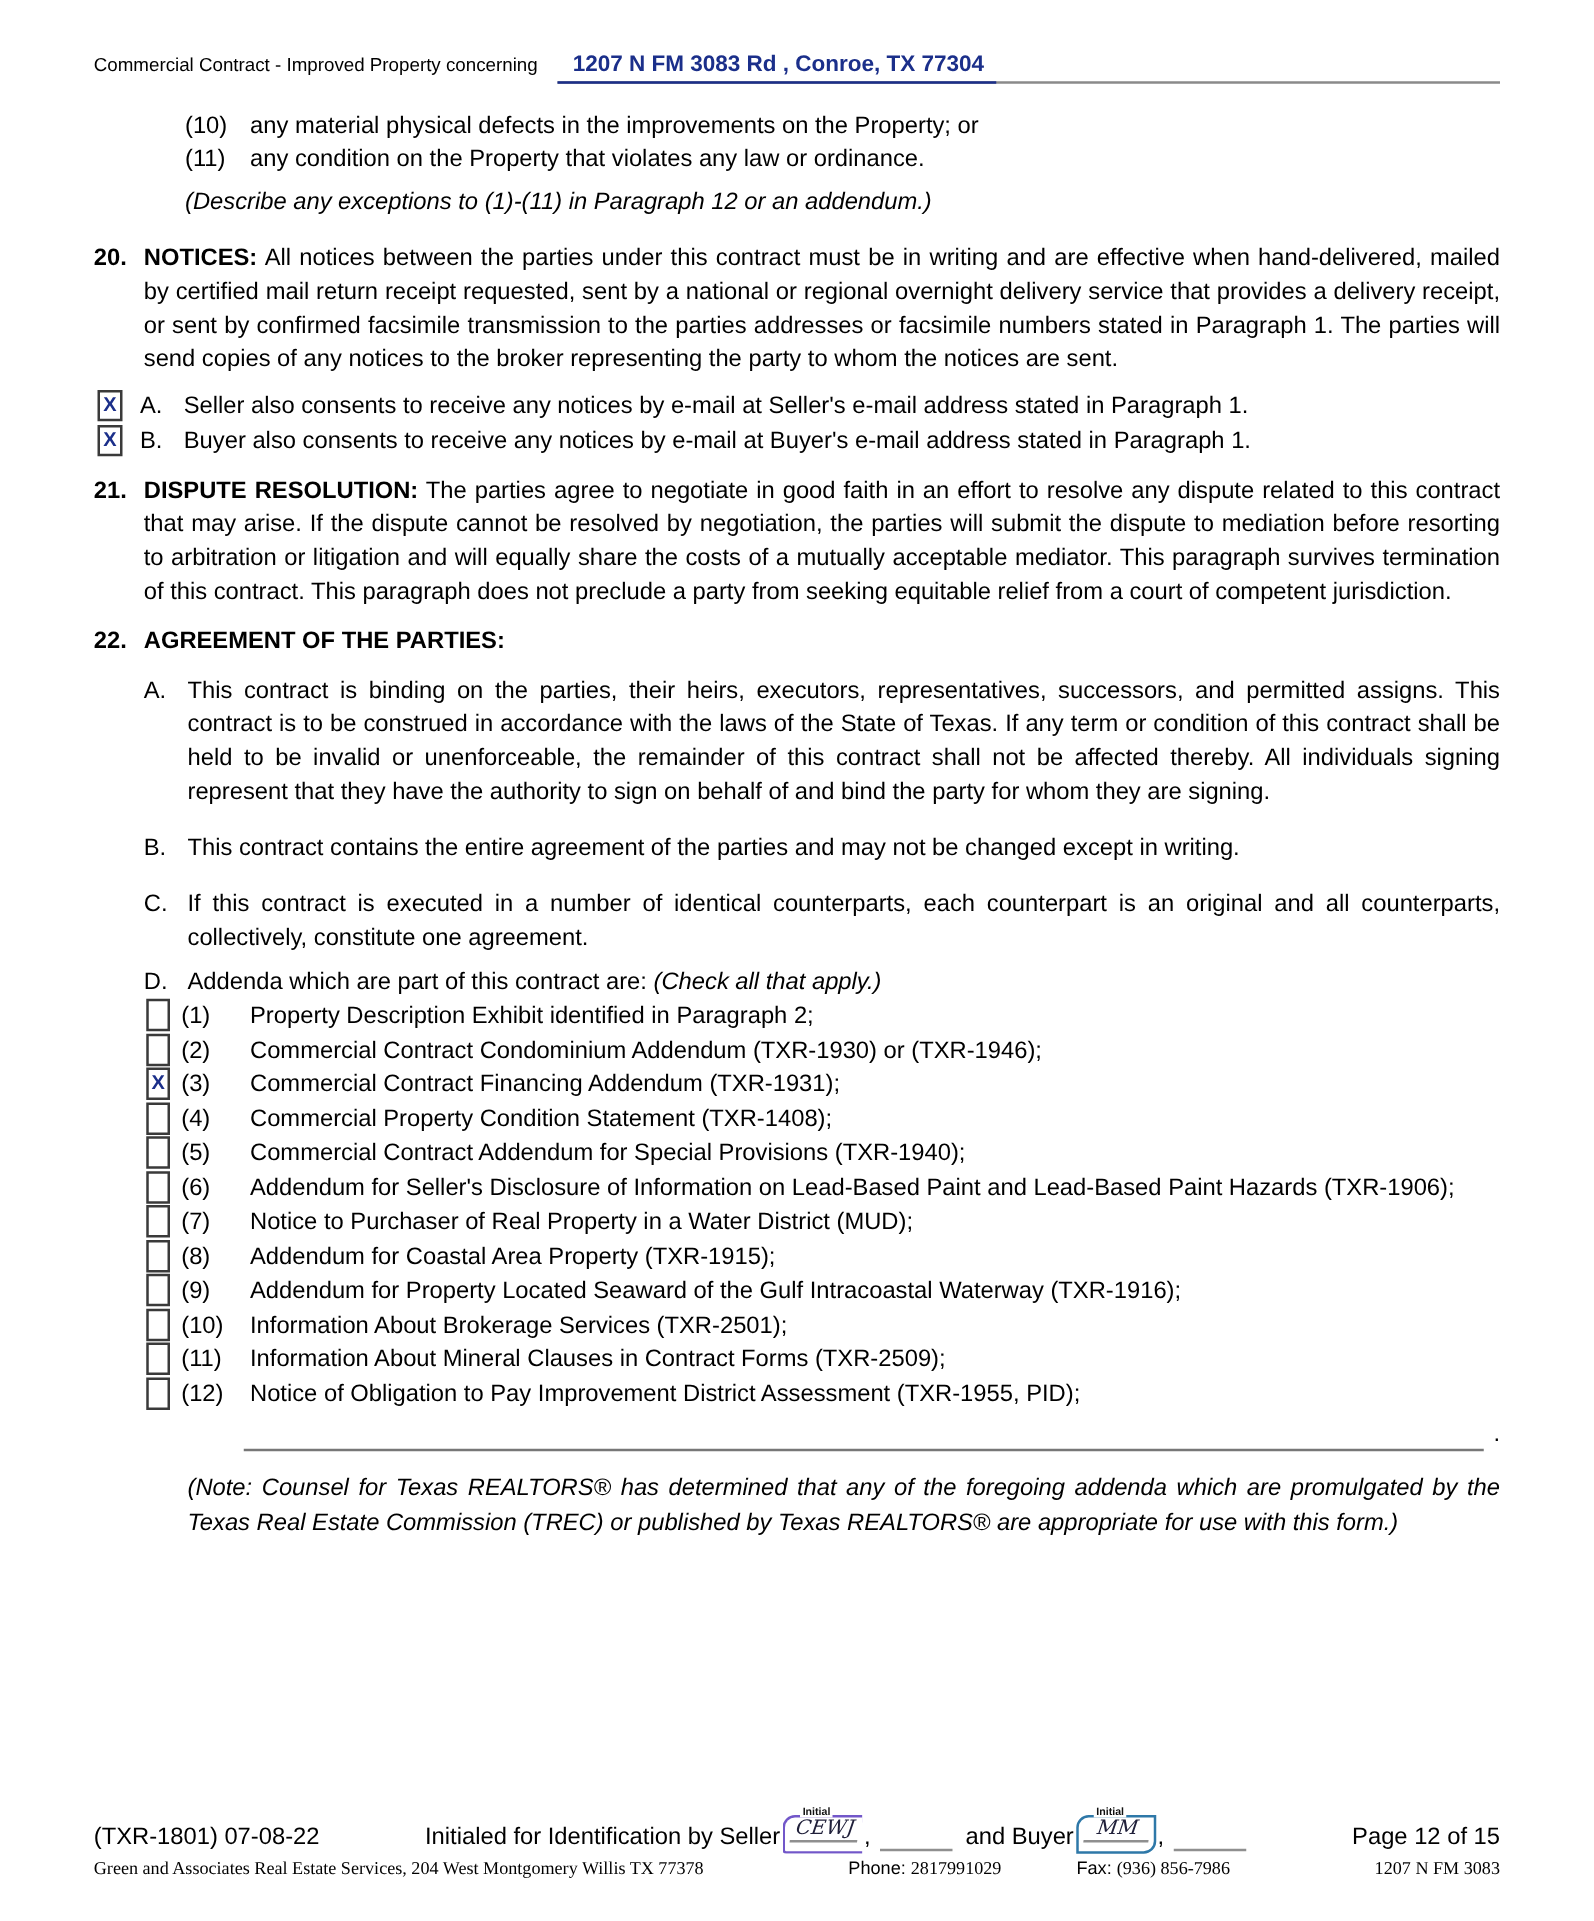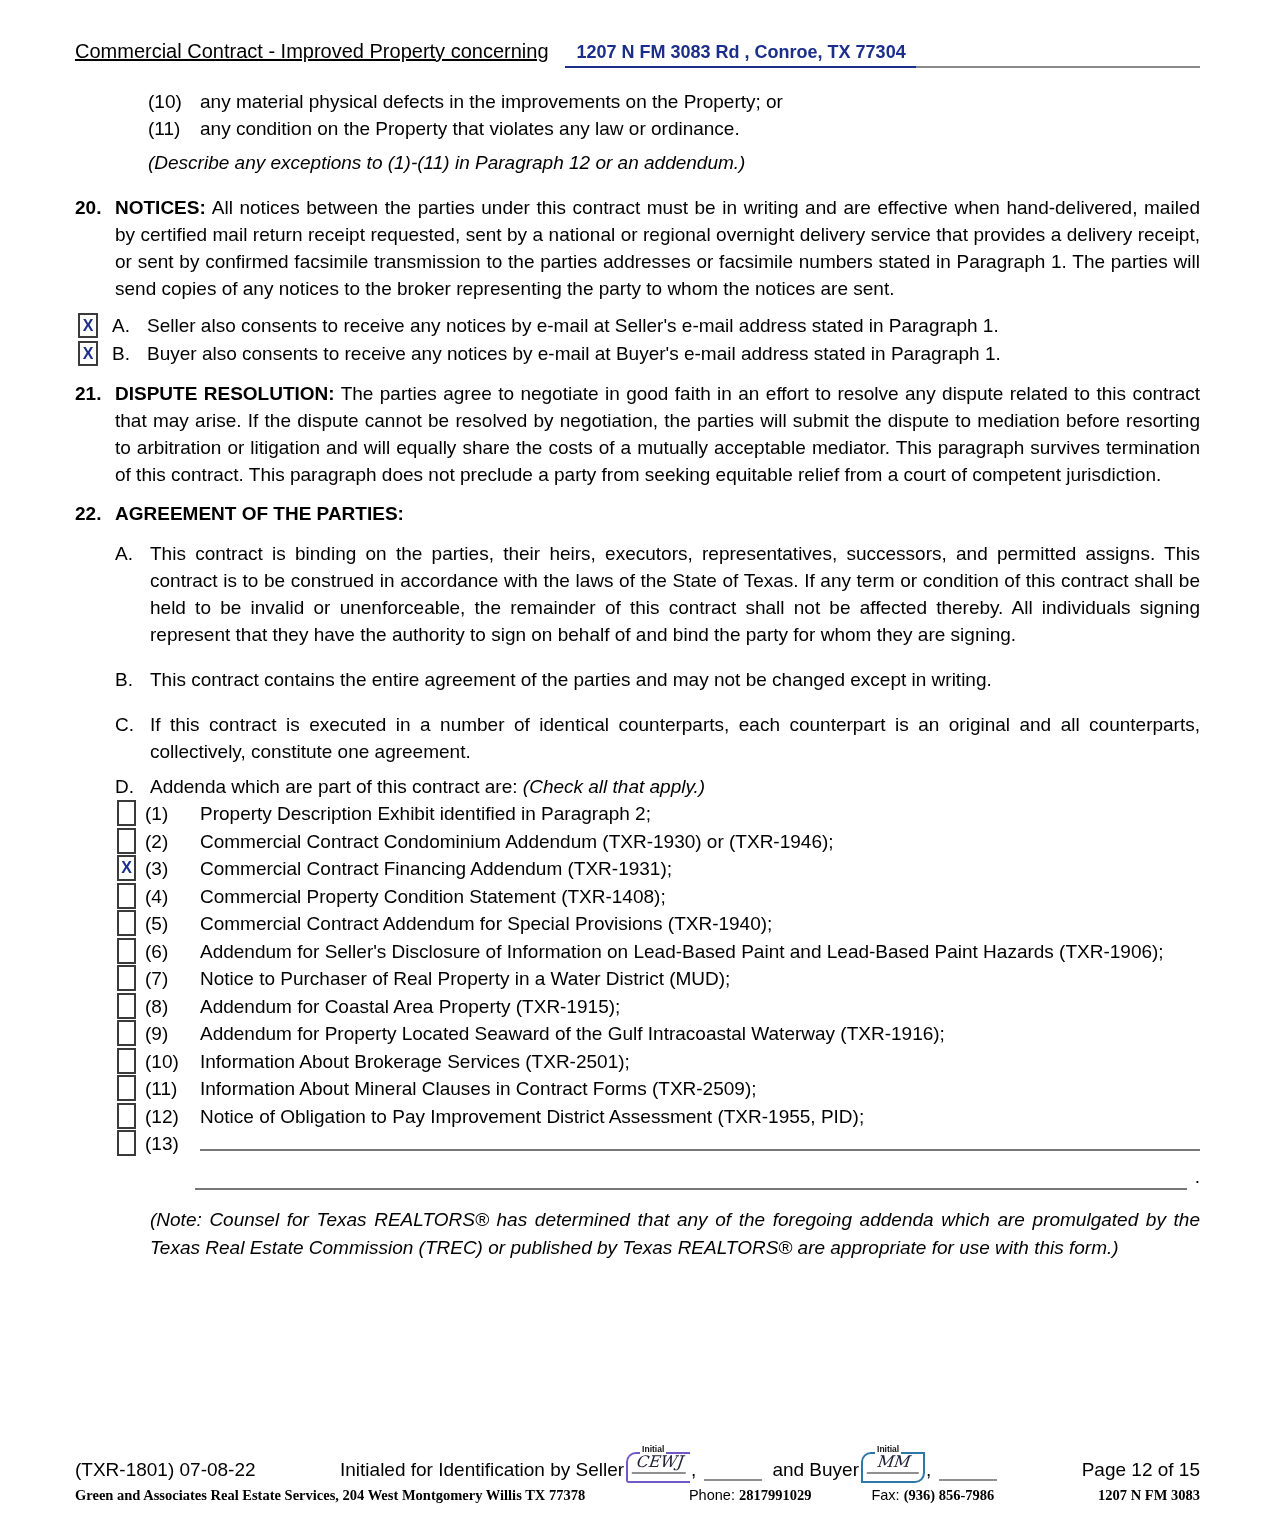--- a/index.html
+++ b/index.html
@@ -6,21 +6,21 @@
   html,body { margin:0; padding:0; background:#ffffff; }
   body {
     width:1275px; height:1537px; position:relative;
     font-family:"Liberation Sans", sans-serif; color:#000;
     font-size:19px; line-height:27px;
   }
   .page { position:absolute; inset:0; padding:38px 75px 0 75px; }
 
   
   .hdr { display:flex; align-items:baseline; margin-bottom:20px; }
-  .hdr-title { font-size:20px; white-space:nowrap;text-decoration:underline; }
+  .hdr-title { font-size:15px; white-space:nowrap; }
   .hdr-field { flex:1; margin-left:16px; border-bottom:2px solid #8a8a8a; display:flex; }
   .hdr-addr {
     color:var(--navy,#1b2f8a); font-weight:bold; font-size:18px; white-space:nowrap;
     border-bottom:2px solid var(--navy,#1b2f8a); margin-bottom:-2px; padding:0 10px 0 12px;
   }
 
   
   .num-row { display:grid; grid-template-columns:52px 1fr; margin-left:73px; }
   .describe { margin-left:73px; margin-top:7px; font-style:italic; }
 
@@ -82,21 +82,21 @@
     width:100%; text-align:center; font-family:"DejaVu Serif", serif; font-style:italic;
     font-size:16px; line-height:1; color:#20203a; transform:skewX(-8deg);
     border-bottom:2.5px solid #8f8f8f; padding-bottom:2px; margin:0 3px -1px 5px;
   }
   .blank { display:inline-block; width:58px; border-bottom:2.5px solid #8f8f8f; height:4px; margin:0 10px 2px 8px; }
   .foot-page { margin-left:auto;text-align:center; }
 
   
   .broker { position:absolute; left:75px; right:75px; top:1486px; font-size:14.5px; line-height:19px; }
   .brow { display:flex; align-items:baseline; }
-  .serifb { font-family:"Liberation Serif", serif; font-weight:bold; }
+  .serifb { font-family:"Liberation Serif", serif; font-weight:normal; }
   .phone-group { margin-left:auto;text-align:right; }
   .fax-group { margin-left:60px; }
   .ref-group { margin-left:auto; }
   .produced-wrap { margin:1px auto 0 auto; padding-left:170px; }
   .site { text-decoration:underline; margin-left:14px; color:#000; }
 </style>
 </head>
 <body>
 
 <div class="page">
@@ -248,29 +248,20 @@
         </span>
       <span>(11)</span>
       <span class="just">Information About Mineral Clauses in Contract Forms (TXR-2509);</span>
     </div>
     <div class="add-row">
       <span>
           <span class="cb"></span>
         </span>
       <span>(12)</span>
       <span class="just">Notice of Obligation to Pay Improvement District Assessment (TXR-1955, PID);</span>
-    </div>
-    <div class="add-row">
-      <span>
-          <span class="cb"></span>
-        </span>
-      <span>(13)</span>
-      <span>
-          <span class="blank-line" style="display:block;"></span>
-        </span>
     </div>
   </div>
 
   <div class="extra-line">
     <span class="line"></span>
     <span>.</span>
   </div>
 
   <div class="rnote">(Note: Counsel for Texas REALTORS® has determined that any of the foregoing addenda which are promulgated by the Texas Real Estate Commission (TREC) or published by Texas REALTORS® are appropriate for use with this form.)</div>
 

